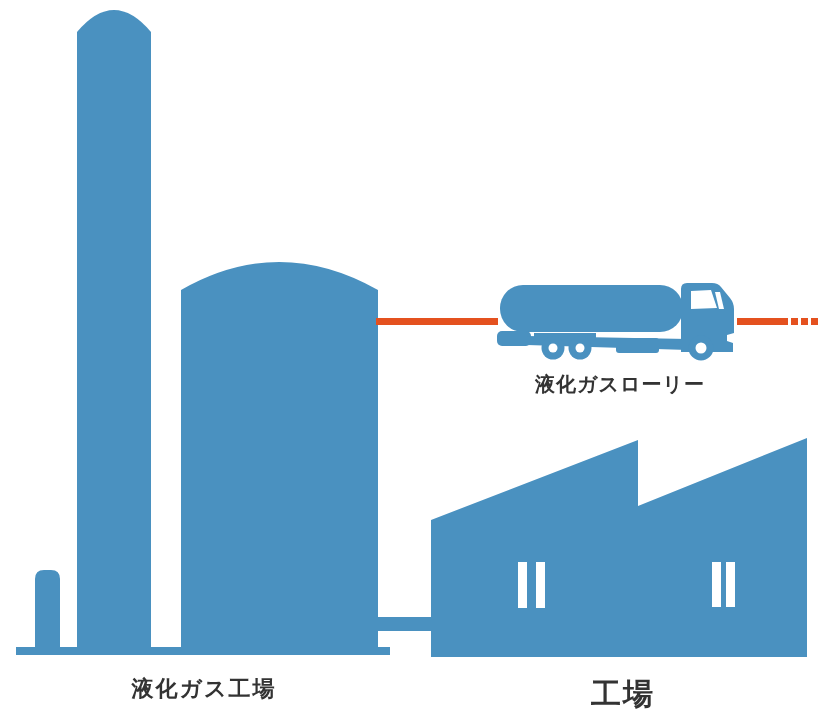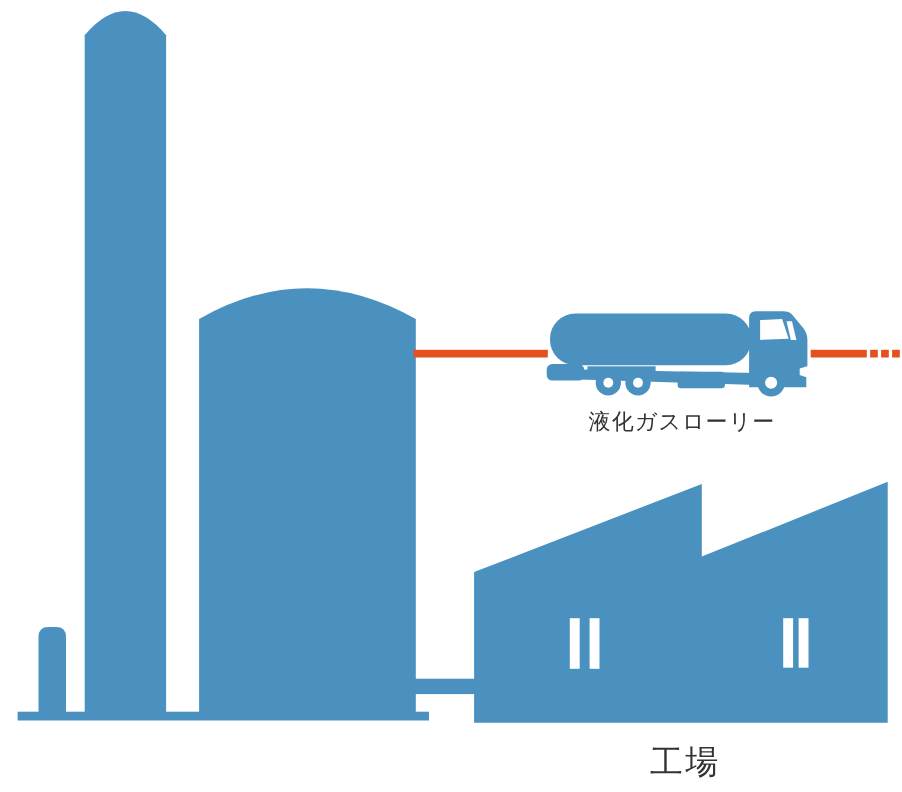--- a/index.html
+++ b/index.html
@@ -17,21 +17,21 @@
     overflow:hidden;
   }
   .stage svg{position:absolute;left:0;top:0;}
   .blue{fill:var(--blue);}
   .white{fill:var(--bg);}
   .orange{fill:var(--orange);}
   .label{
     position:absolute;
     transform:translateX(-50%);
     color:var(--label);
-    font-weight:400;
+    font-weight:700;
     white-space:nowrap;
     line-height:1.1;
   }
   .label-tanker{left:620px;top:373px;font-size:20px;letter-spacing:1px;}
   .label-plant{left:204px;top:677px;font-size:22px;letter-spacing:2px;}
   .label-factory{left:623px;top:677px;font-size:30px;letter-spacing:2px;}
 </style>
 </head>
 <body>
 
@@ -75,15 +75,16 @@
     <g>
       <path class="blue" d="M431 657 L431 520 L638 440 L638 506 L807 438 L807 657 Z"></path>
       <rect class="white" x="518" y="562" width="9" height="46"></rect>
       <rect class="white" x="536" y="562" width="9" height="46"></rect>
       <rect class="white" x="712" y="562" width="9" height="45"></rect>
       <rect class="white" x="726" y="562" width="9" height="45"></rect>
     </g>
   </svg>
 
   <div class="label label-tanker">液化ガスローリー</div>
+  <div class="label label-plant">液化ガス工場</div>
   <div class="label label-factory">工場</div>
 
 </div>
 
 </body></html>

